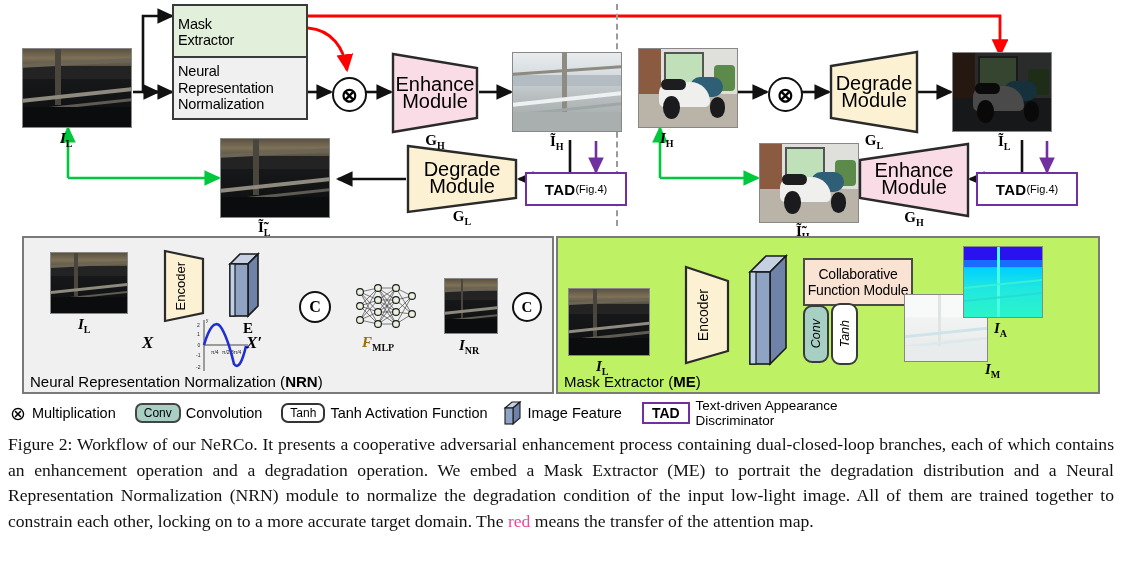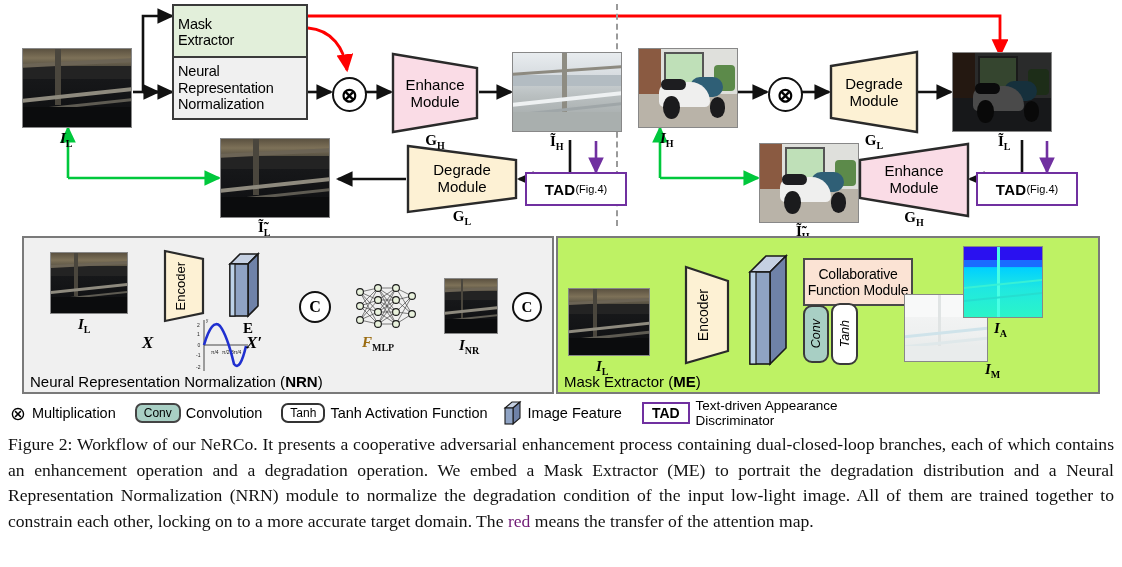--- a/index.html
+++ b/index.html
@@ -17,21 +17,21 @@
            padding-left:4px;white-space:nowrap;}
   .box.green{background:#e2efda;}
   .box.peach{background:#fbe3d4;border:2px solid #4a4a4a;}
   .box.peach .ln{text-align:center;padding:0;font-size:14px;}
 
   
   .trap{position:absolute;}
   .trap svg{position:absolute;left:0;top:0;}
   .trap .tlab{position:absolute;left:0;top:0;width:100%;height:100%;
      display:flex;flex-direction:column;align-items:center;justify-content:center;
-     font-size:15px;line-height:17px;pointer-events:none;}
+     font-size:20px;line-height:17px;pointer-events:none;}
   .glab{position:absolute;width:100%;text-align:center;
         font-family:"Liberation Serif",serif;font-weight:bold;font-size:15px;}
   .glab sub{font-size:10px;}
 
   
   .ph{position:absolute;border:1px solid #888;overflow:hidden;background:#222;}
   .ph i{position:absolute;display:block;}
 
   
   .sc-dark{background:linear-gradient(#4b4338 0%,#6a5f4e 13%,#3a3731 22%,#17181a 35%,#0d0e10 100%);}
@@ -128,21 +128,21 @@
            padding:1px 7px;font-size:12px;margin:0 5px;}
   .lg-tanh{border:2px solid #333;border-radius:7px;background:#fff;
            padding:1px 7px;font-size:12px;margin:0 5px;}
   .lg-tad{border:2.4px solid #7030a0;background:#fff;padding:1px 8px;
           font-size:14px;font-weight:bold;margin:0 6px;}
 
   
   #caption{position:absolute;left:8px;top:432px;width:1106px;
            font-family:"Liberation Serif",serif;font-size:17.6px;
            line-height:25.5px;text-align:justify;color:#111;}
-  #caption .red{color:#701a75;}
+  #caption .red{color:#ec4899;}
 
   .dashline{position:absolute;border-left:2px dashed #9a9a9a;}
 </style>
 </head>
 <body>
 
 <div id="fig">
 
   <svg class="abs" width="1122" height="395" viewBox="0 0 1122 395" style="left:0;top:0;">
     <defs>

